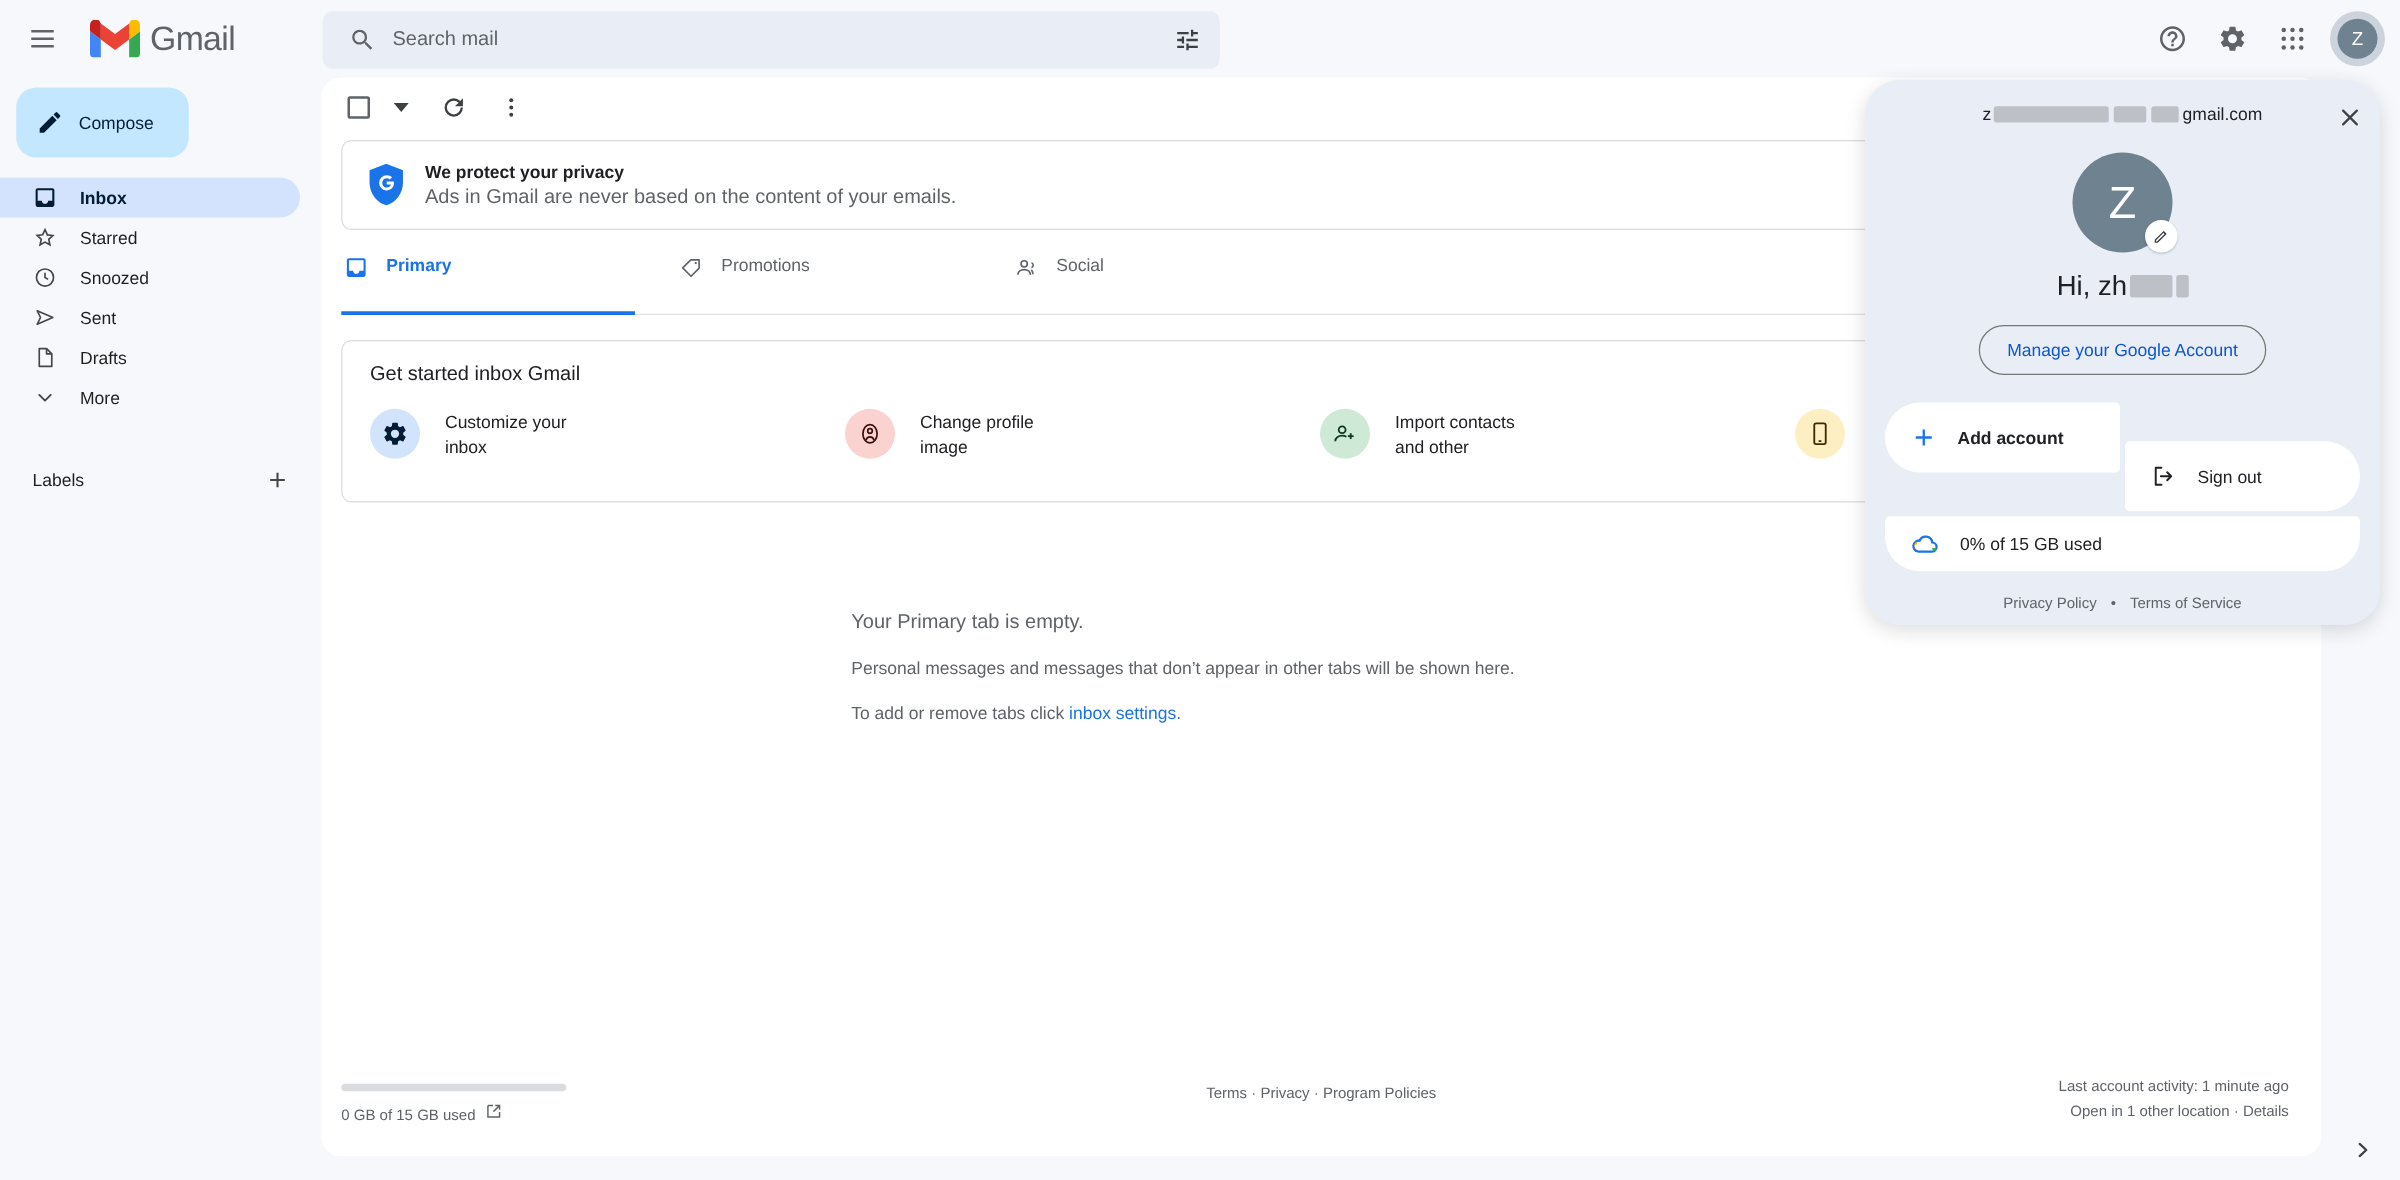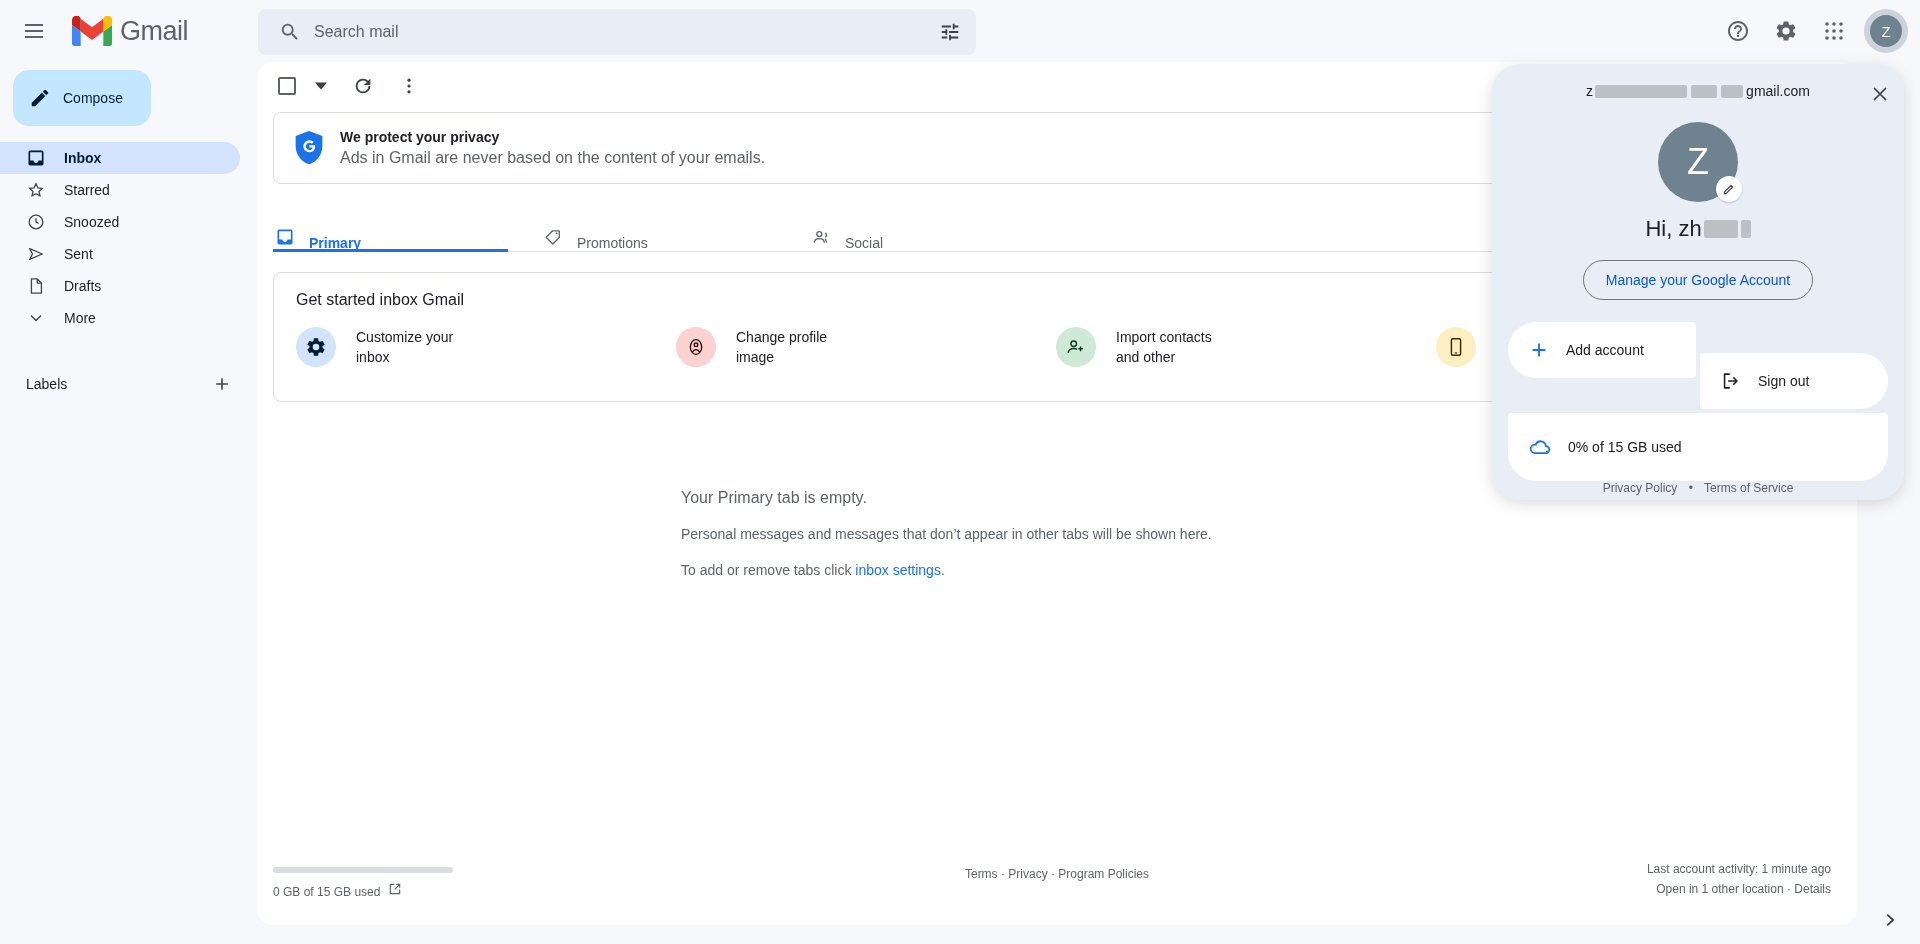--- a/index.html
+++ b/index.html
@@ -129,21 +129,21 @@
   }
   .privacy-texts .p-title { font-size: 14px; color: #202124; font-weight: 700; line-height: 20px; }
   .privacy-texts .p-sub { font-size: 16px; color: #5f6368; line-height: 22px; }
 
   .tabs {
     margin: 20px 16px 0 16px; height: 48px;
     border-bottom: 1px solid #e0e0e0;
     display: flex; align-items: stretch;
   }
   .tab {
-    width: 268px; display: flex; align-items: flex-end; gap: 14px;
+    width: 268px; display: flex; align-items: flex-start; gap: 14px;
     padding-left: 2px; cursor: pointer; position: relative;
   }
   .tab .tlabel { font-size: 14px; color: #5f6368; }
   .tab.active .tlabel { color: #1a73e8; font-weight: 700; }
   .tab.active::after {
     content: ""; position: absolute; left: 0; bottom: -1px; width: 235px; height: 3px; background: #1a73e8;
   }
 
   .getstarted {
     margin: 20px 16px 0 16px;
@@ -210,29 +210,29 @@
     display: block; margin: 18px auto 0 auto; height: 40px; padding: 0 22px;
     border: 1px solid #747775; border-radius: 20px; background: transparent;
     color: #0b57d0; font-size: 14px; font-family: "Liberation Sans", sans-serif;
     font-weight: 500; cursor: pointer;
   }
   .acct-row { display: flex; gap: 4px; margin: 22px 16px 0 16px; }
   .acct-cell {
     flex: 1; height: 56px; background: #fff; display: flex; align-items: center;
     padding-left: 20px; gap: 16px; cursor: pointer;
   }
-  .acct-cell.left { border-radius: 28px 4px 4px 28px; }
+  .acct-cell.left { border-radius: 28px 4px 4px 28px; font-weight: bold; }
   .acct-cell.right { border-radius: 4px 28px 28px 4px; margin-top: 31px; }
   .acct-cell span { font-size: 14px; color: #202124; }
   .storage-row {
-    margin: 4px 16px 0 16px; height: 68px; background: #fff; border-radius: 4px 4px 28px 28px;
+    margin: 4px 16px 0 16px; height: 44px; background: #fff; border-radius: 4px 4px 28px 28px;
     display: flex; align-items: center; padding-left: 20px; gap: 16px; cursor: pointer;
   }
   .storage-row span { font-size: 14px; color: #202124; }
-  .popup-footer { text-align: center; font-size: 12px; color: #5f6368; }
+  .popup-footer { text-align: center; margin-top: 18px; font-size: 12px; color: #5f6368; }
   .popup-footer a { color: #5f6368; text-decoration: none; cursor: pointer; }
   .popup-footer .dot { margin: 0 8px; }
 </style>
 </head>
 <body>
 
 <div class="topbar">
   <div class="hamburger">
       <span></span>
     </div>

